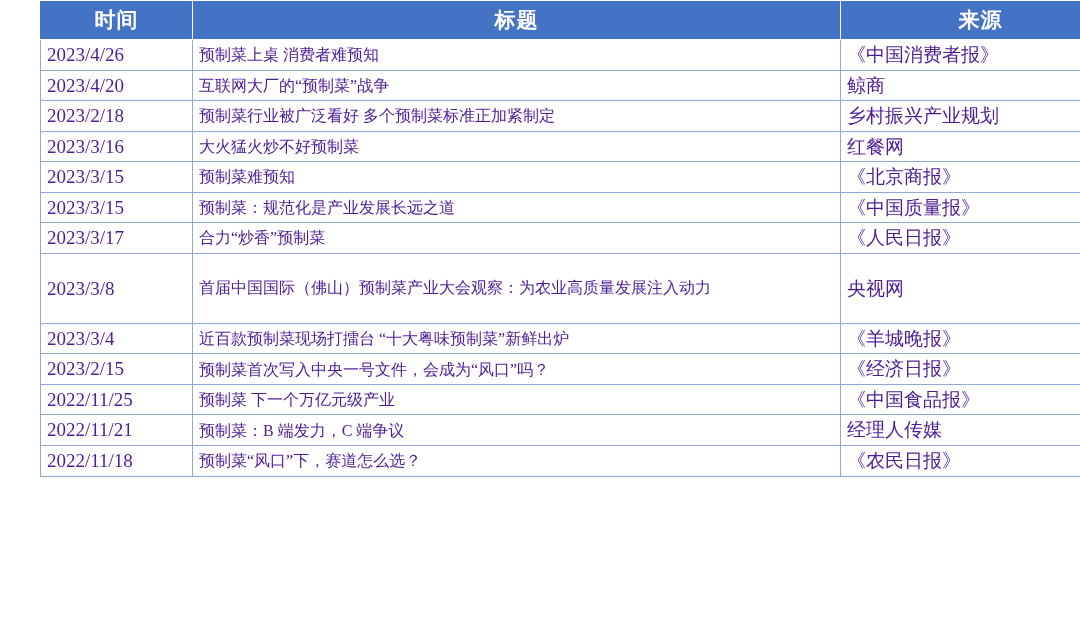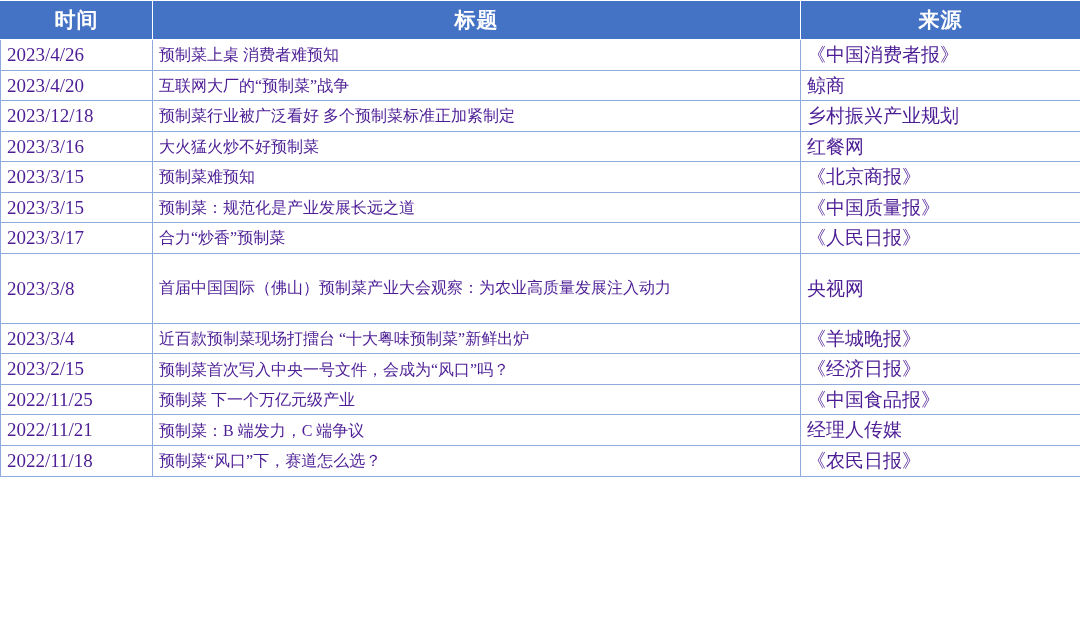--- a/index.html
+++ b/index.html
@@ -9,20 +9,21 @@
   }
   body {
     width: 1080px;
     height: 623px;
     font-family: "Liberation Serif", "DejaVu Serif", serif;
     overflow: hidden;
   }
   .table-wrap {
     width: 1080px;
     box-sizing: border-box;
+    padding-left: 40px;
   }
   table.news-table {
     border-collapse: collapse;
     table-layout: fixed;
     width: 1080px;
   }
   table.news-table col.c-date { width: 152px; }
   table.news-table col.c-title { width: 648px; }
   table.news-table col.c-source { width: 280px; }
 
@@ -79,21 +80,21 @@
         <td class="date">2023/4/26</td>
         <td class="title">预制菜上桌  消费者难预知</td>
         <td class="source">《中国消费者报》</td>
       </tr>
       <tr>
         <td class="date">2023/4/20</td>
         <td class="title">互联网大厂的“预制菜”战争</td>
         <td class="source">鲸商</td>
       </tr>
       <tr>
-        <td class="date">2023/12/18</td>
+        <td class="date">2023/2/18</td>
         <td class="title">预制菜行业被广泛看好  多个预制菜标准正加紧制定</td>
         <td class="source">乡村振兴产业规划</td>
       </tr>
       <tr>
         <td class="date">2023/3/16</td>
         <td class="title">大火猛火炒不好预制菜</td>
         <td class="source">红餐网</td>
       </tr>
       <tr>
         <td class="date">2023/3/15</td>

